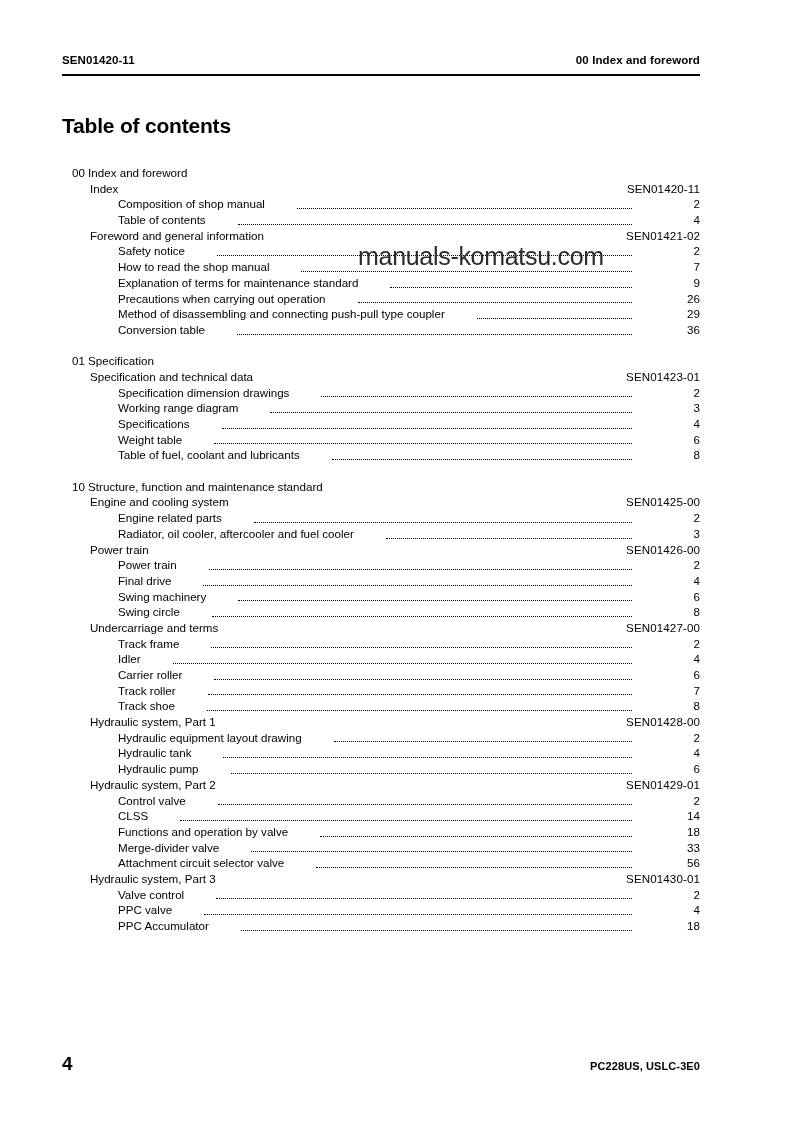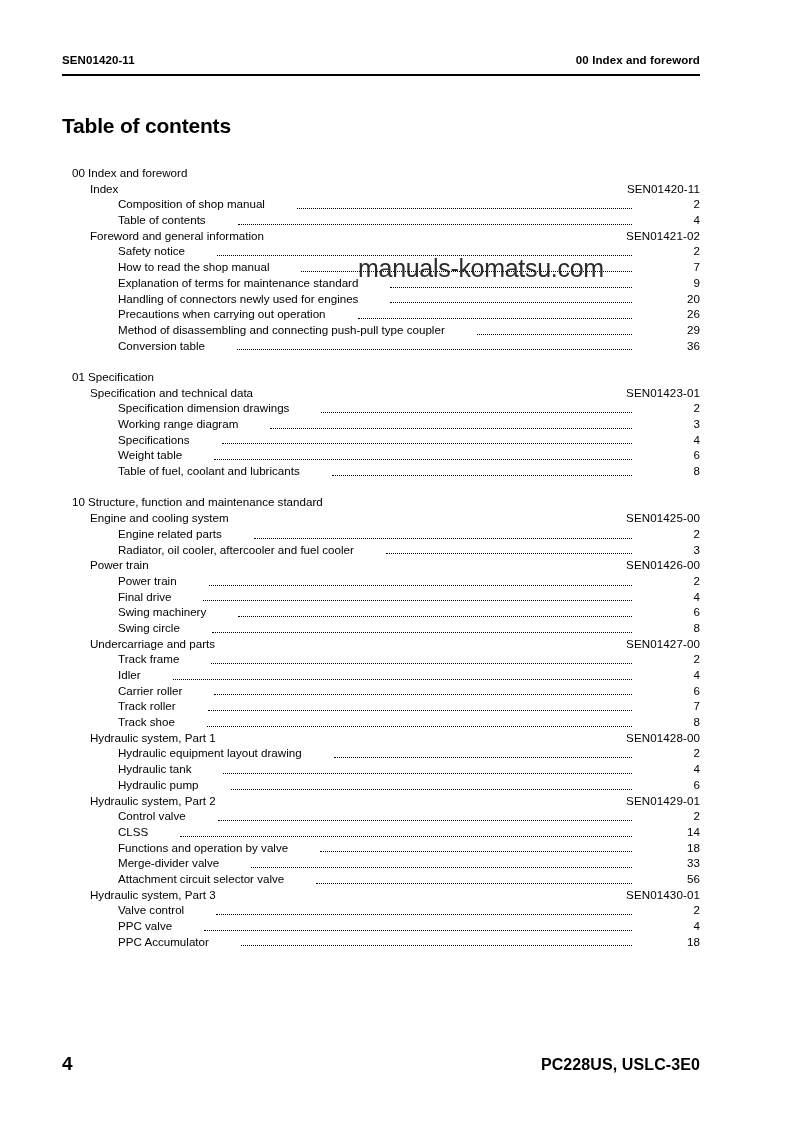--- a/index.html
+++ b/index.html
@@ -123,37 +123,36 @@
     width: 638px;
     display: flex;
     justify-content: space-between;
     align-items: baseline;
   }
   .pg-footer .folio {
     font-size: 19px;
     font-weight: bold;
   }
   .pg-footer .model {
-    font-size: 16px;
+    font-size: 11px;
     font-weight: bold;
     letter-spacing: 0.1px;
     margin-left: 32px;
   }
 
   
   .watermark {
     position: absolute;
     left: 358px;
     top: 242px;
     font-size: 25px;
     letter-spacing: -0.3px;
     color: #2b2b2b;
     white-space: nowrap;
     pointer-events: none;
-    margin-top: 12px;
   }
 </style>
 </head>
 <body>
 
 <div class="page">
 
   <div class="pg-header">
     <span>SEN01420-11</span>
     <span>00 Index and foreword</span>
@@ -196,25 +195,20 @@
           <span class="label">How to read the shop manual</span>
           <span class="leader"></span>
           <span class="num">7</span>
         </div>
         <div class="row lvl3">
           <span class="label">Explanation of terms for maintenance standard</span>
           <span class="leader"></span>
           <span class="num">9</span>
         </div>
         <div class="row lvl3">
-          <span class="label">Handling of connectors newly used for engines</span>
-          <span class="leader"></span>
-          <span class="num">20</span>
-        </div>
-        <div class="row lvl3">
           <span class="label">Precautions when carrying out operation</span>
           <span class="leader"></span>
           <span class="num">26</span>
         </div>
         <div class="row lvl3">
           <span class="label">Method of disassembling and connecting push-pull type coupler</span>
           <span class="leader"></span>
           <span class="num">29</span>
         </div>
         <div class="row lvl3">
@@ -296,21 +290,21 @@
           <span class="label">Swing machinery</span>
           <span class="leader"></span>
           <span class="num">6</span>
         </div>
         <div class="row lvl3">
           <span class="label">Swing circle</span>
           <span class="leader"></span>
           <span class="num">8</span>
         </div>
         <div class="row lvl2">
-          <span class="label">Undercarriage and parts</span>
+          <span class="label">Undercarriage and terms</span>
           <span class="leader"></span>
           <span class="sen">SEN01427-00</span>
         </div>
         <div class="row lvl3">
           <span class="label">Track frame</span>
           <span class="leader"></span>
           <span class="num">2</span>
         </div>
         <div class="row lvl3">
           <span class="label">Idler</span>

